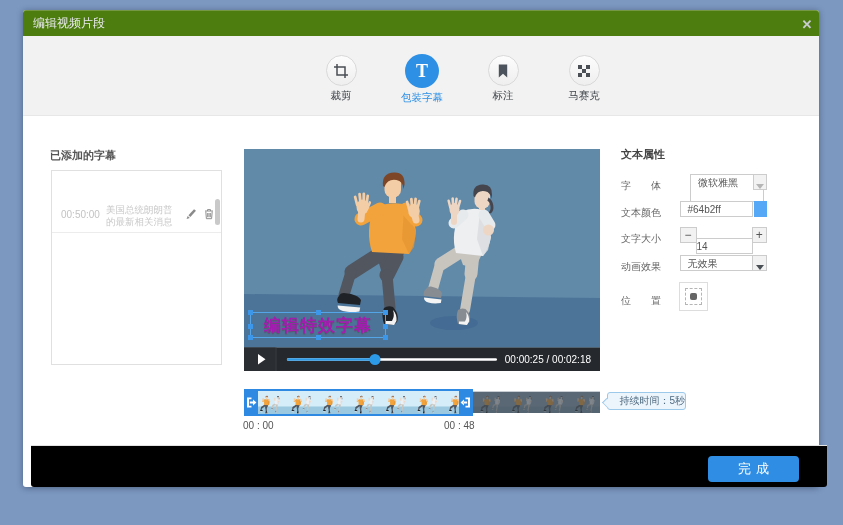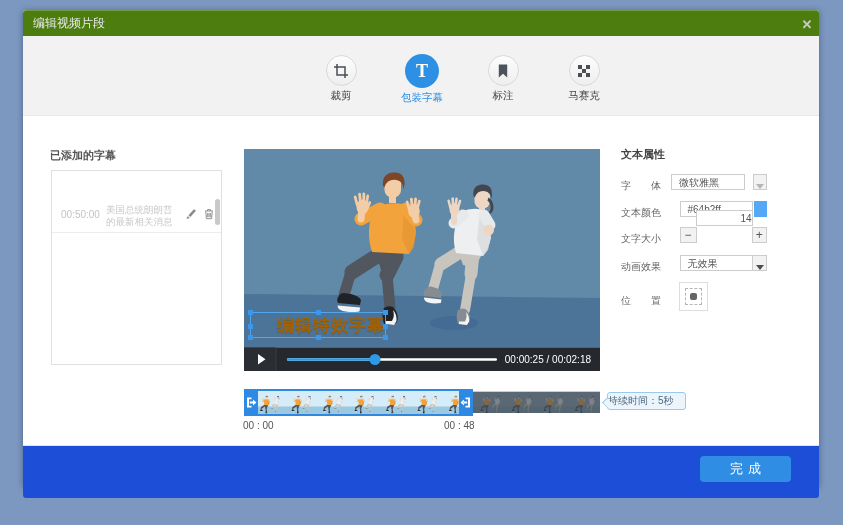--- a/index.html
+++ b/index.html
@@ -22,31 +22,31 @@
 .th{position:absolute;top:0;height:25px;line-height:25px;font-size:11px;color:#777;padding-left:8px}
 .colline{position:absolute;top:0;width:1px;height:25px;background:#e0e0e0}
 #trow{position:absolute;left:0;top:25px;width:169px;height:37px;border-bottom:1px solid #ececec}
 #scrollbar{position:absolute;right:1px;top:3px;width:5px;height:26px;background:#c9c9c9;border-radius:3px}
 
 #props{position:absolute;left:598px;top:0;width:198px}
 .plabel{position:absolute;left:0;width:40px;font-size:10px;color:#666;display:flex;justify-content:space-between}
 .inp{position:absolute;background:#fff;border:1px solid #ccc;font-size:10px;color:#555;line-height:14px;padding:0 0 0 7px}
 .btng{position:absolute;background:#f2f2f2;border:1px solid #ccc;text-align:center}
 
-#footer{position:absolute;left:0;top:435px;width:796px;height:53px;background:#1d4ed8;border-top:1px solid #e3e3e3;border-radius:0 0 3px 3px}
+#footer{position:absolute;left:8px;top:435px;width:796px;height:42px;background:#000000;border-top:1px solid #e3e3e3;border-radius:0 0 3px 3px}
 #done{position:absolute;left:677px;top:10px;width:91px;height:26px;background:#2f8ee4;border-radius:4px;color:#fff;font-size:13px;text-align:center;line-height:26px;letter-spacing:5px;padding-left:5px}
 
 #video{position:absolute;left:221px;top:139px;width:356px;height:222px}
 #subbox{position:absolute;left:227px;top:302px;width:136px;height:26px;border:1px solid #54a5e8}
-#subbox .txt{position:absolute;left:0;top:0;width:100%;height:100%;text-align:right;line-height:26px;font-size:17px;font-weight:bold;color:#a16207;letter-spacing:1px;text-shadow:0 1px 1px rgba(90,60,0,.35)}
+#subbox .txt{position:absolute;left:0;top:0;width:100%;height:100%;text-align:center;line-height:26px;font-size:17px;font-weight:bold;color:#a21caf;letter-spacing:1px;text-shadow:0 1px 1px rgba(90,60,0,.35)}
 .hnd{position:absolute;width:5px;height:5px;background:#3c97ea}
 
 #strip{position:absolute;left:221px;top:379px;width:356px;height:27px}
 #tlabels{position:absolute;left:0px;top:410px;width:560px;font-size:10px;color:#555}
-#tooltip{position:absolute;left:584px;top:382px;width:79px;height:18px;background:#edf5fc;border:1px solid #9cc8ea;border-radius:3px;font-size:10px;color:#4e6a80;text-align:left;line-height:16px}
+#tooltip{position:absolute;left:584px;top:382px;width:79px;height:18px;background:#edf5fc;border:1px solid #9cc8ea;border-radius:3px;font-size:10px;color:#4e6a80;text-align:right;line-height:16px}
 #tooltip:before{content:"";position:absolute;left:-5px;top:6px;width:8px;height:8px;background:#edf5fc;border-left:1px solid #9cc8ea;border-bottom:1px solid #9cc8ea;transform:rotate(45deg) scaleY(.7)}
 </style>
 </head>
 <body>
 <div id="modal">
   <div id="hd">编辑视频片段<span id="closex">✕</span></div>
   <div id="toolbar">
     <div class="tb" style="left:278px">
       <div class="circ">
         <svg width="18" height="18" viewBox="0 0 18 18">
@@ -295,36 +295,36 @@
     <span style="position:absolute;left:421px">00 : 48</span>
   </div>
   <div id="tooltip">持续时间：5秒</div>
 
   <div id="props">
     <div style="position:absolute;left:0px;top:137px;font-size:11px;font-weight:bold;color:#444">文本属性</div>
     <div class="plabel" style="top:169px;left:0px">
         <span>字</span>
         <span>体</span>
       </div>
-    <div class="inp" style="left:50px;top:164px;width:74px;height:16px;line-height:15px">微软雅黑</div>
+    <div class="inp" style="left:69px;top:164px;width:74px;height:28px;line-height:15px">微软雅黑</div>
     <div class="btng" style="left:132px;top:164px;width:14px;height:16px"><svg width="8" height="5" viewBox="0 0 8 5" style="margin-top:5px">
           <path d="M0 0 H8 L4 5 Z" fill="#b5b5b5"></path>
         </svg></div>
 
     <div class="plabel" style="top:195.5px;left:0px;width:40px">
         <span>文本颜色</span>
       </div>
     <div class="inp" style="left:58.5px;top:190.5px;width:73px;height:16px;line-height:15px">#64b2ff</div>
     <div class="abs" style="left:133px;top:190.5px;width:13px;height:16px;background:#54a8f6"></div>
 
     <div class="plabel" style="top:221.5px;left:0px;width:40px">
         <span>文字大小</span>
       </div>
     <div class="btng" style="left:58.5px;top:216.5px;width:17px;height:16px;font-size:12px;color:#555;line-height:14px">−</div>
-    <div class="inp" style="left:74.5px;top:200px;width:57px;height:16px;line-height:15px;text-align:right;padding:0">14</div>
+    <div class="inp" style="left:74.5px;top:228px;width:57px;height:16px;line-height:15px;text-align:left;padding:0">14</div>
     <div class="btng" style="left:130.5px;top:216.5px;width:15.5px;height:16px;font-size:12px;color:#555;line-height:14px">+</div>
 
     <div class="plabel" style="top:250px;left:0px;width:40px">
         <span>动画效果</span>
       </div>
     <div class="inp" style="left:58.5px;top:245px;width:73px;height:16px;line-height:15px">无效果</div>
     <div class="btng" style="left:131px;top:245px;width:15px;height:16px"><svg width="8" height="5" viewBox="0 0 8 5" style="margin-top:5px">
           <path d="M0 0 H8 L4 5 Z" fill="#4a4f55"></path>
         </svg></div>
 

